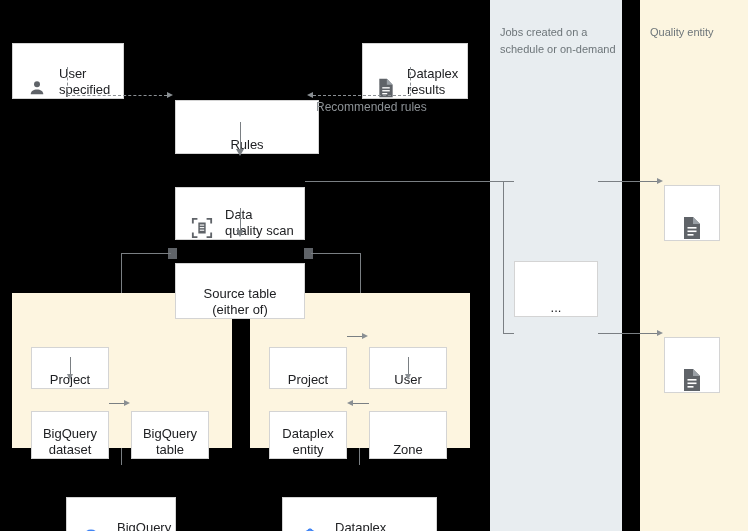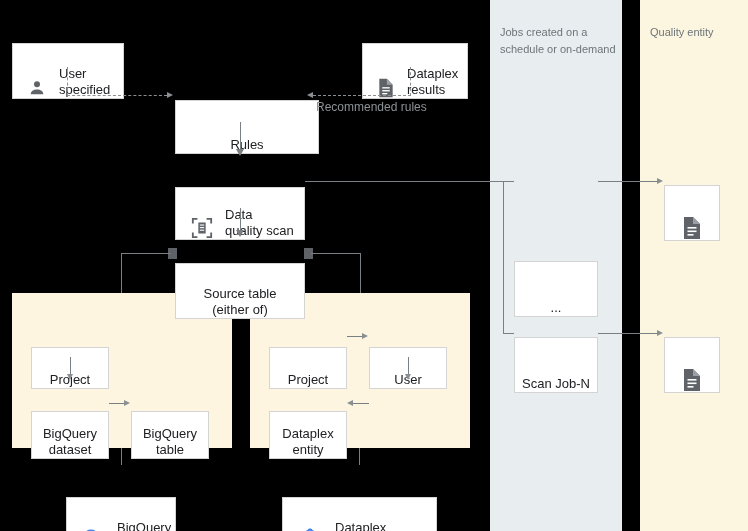--- a/index.html
+++ b/index.html
@@ -119,23 +119,20 @@
   <div class="connector" style="left:304px;top:248px;"></div>
 
   <div class="edge h" style="left:121px;top:253px;width:50px;"></div>
   <div class="edge v" style="left:121px;top:253px;height:40px;"></div>
   <div class="edge h" style="left:311px;top:253px;width:50px;"></div>
   <div class="edge v" style="left:360px;top:253px;height:40px;"></div>
 
   <div class="node" style="left:514px;top:229px;width:84px;height:56px;">
     <span class="clabel">...</span>
   </div>
-  <div class="node" style="left:514px;top:305px;width:84px;height:56px;">
-    <span class="clabel">Scan Job-N</span>
-  </div>
 
   <div class="edge h" style="left:598px;top:181px;width:60px;"></div>
   <div class="arrow thinarrow right" style="left:657px;top:177.5px;"></div>
   <div class="edge h" style="left:598px;top:333px;width:60px;"></div>
   <div class="arrow thinarrow right" style="left:657px;top:329.5px;"></div>
 
   <div class="node" style="left:664px;top:153px;width:56px;height:56px;">
     <span class="ico">
       <svg width="20" height="24" viewBox="0 0 20 24" fill="#5f6368">
         <path d="M2 1h9l7 7v15H2z"></path>
@@ -181,20 +178,23 @@
   </div>
   <div class="edge h" style="left:347px;top:336px;width:16px;"></div>
   <div class="arrow thinarrow right" style="left:362px;top:332.5px;"></div>
 
   <div class="node" style="left:369px;top:315px;width:78px;height:42px;">
     <span class="clabel">User</span>
   </div>
   <div class="edge v" style="left:408px;top:357px;height:18px;"></div>
   <div class="arrow thinarrow down" style="left:404.5px;top:374px;"></div>
 
+  <div class="node" style="left:369px;top:379px;width:78px;height:48px;">
+    <span class="clabel">Zone</span>
+  </div>
   <div class="edge h" style="left:353px;top:403px;width:16px;"></div>
   <div class="arrow thinarrow left" style="left:347px;top:399.5px;"></div>
 
   <div class="node" style="left:269px;top:379px;width:78px;height:48px;">
     <span class="clabel">Dataplex
 entity</span>
   </div>
 
   <div class="edge v" style="left:121px;top:448px;height:17px;"></div>
   <div class="edge v" style="left:359px;top:448px;height:17px;"></div>

